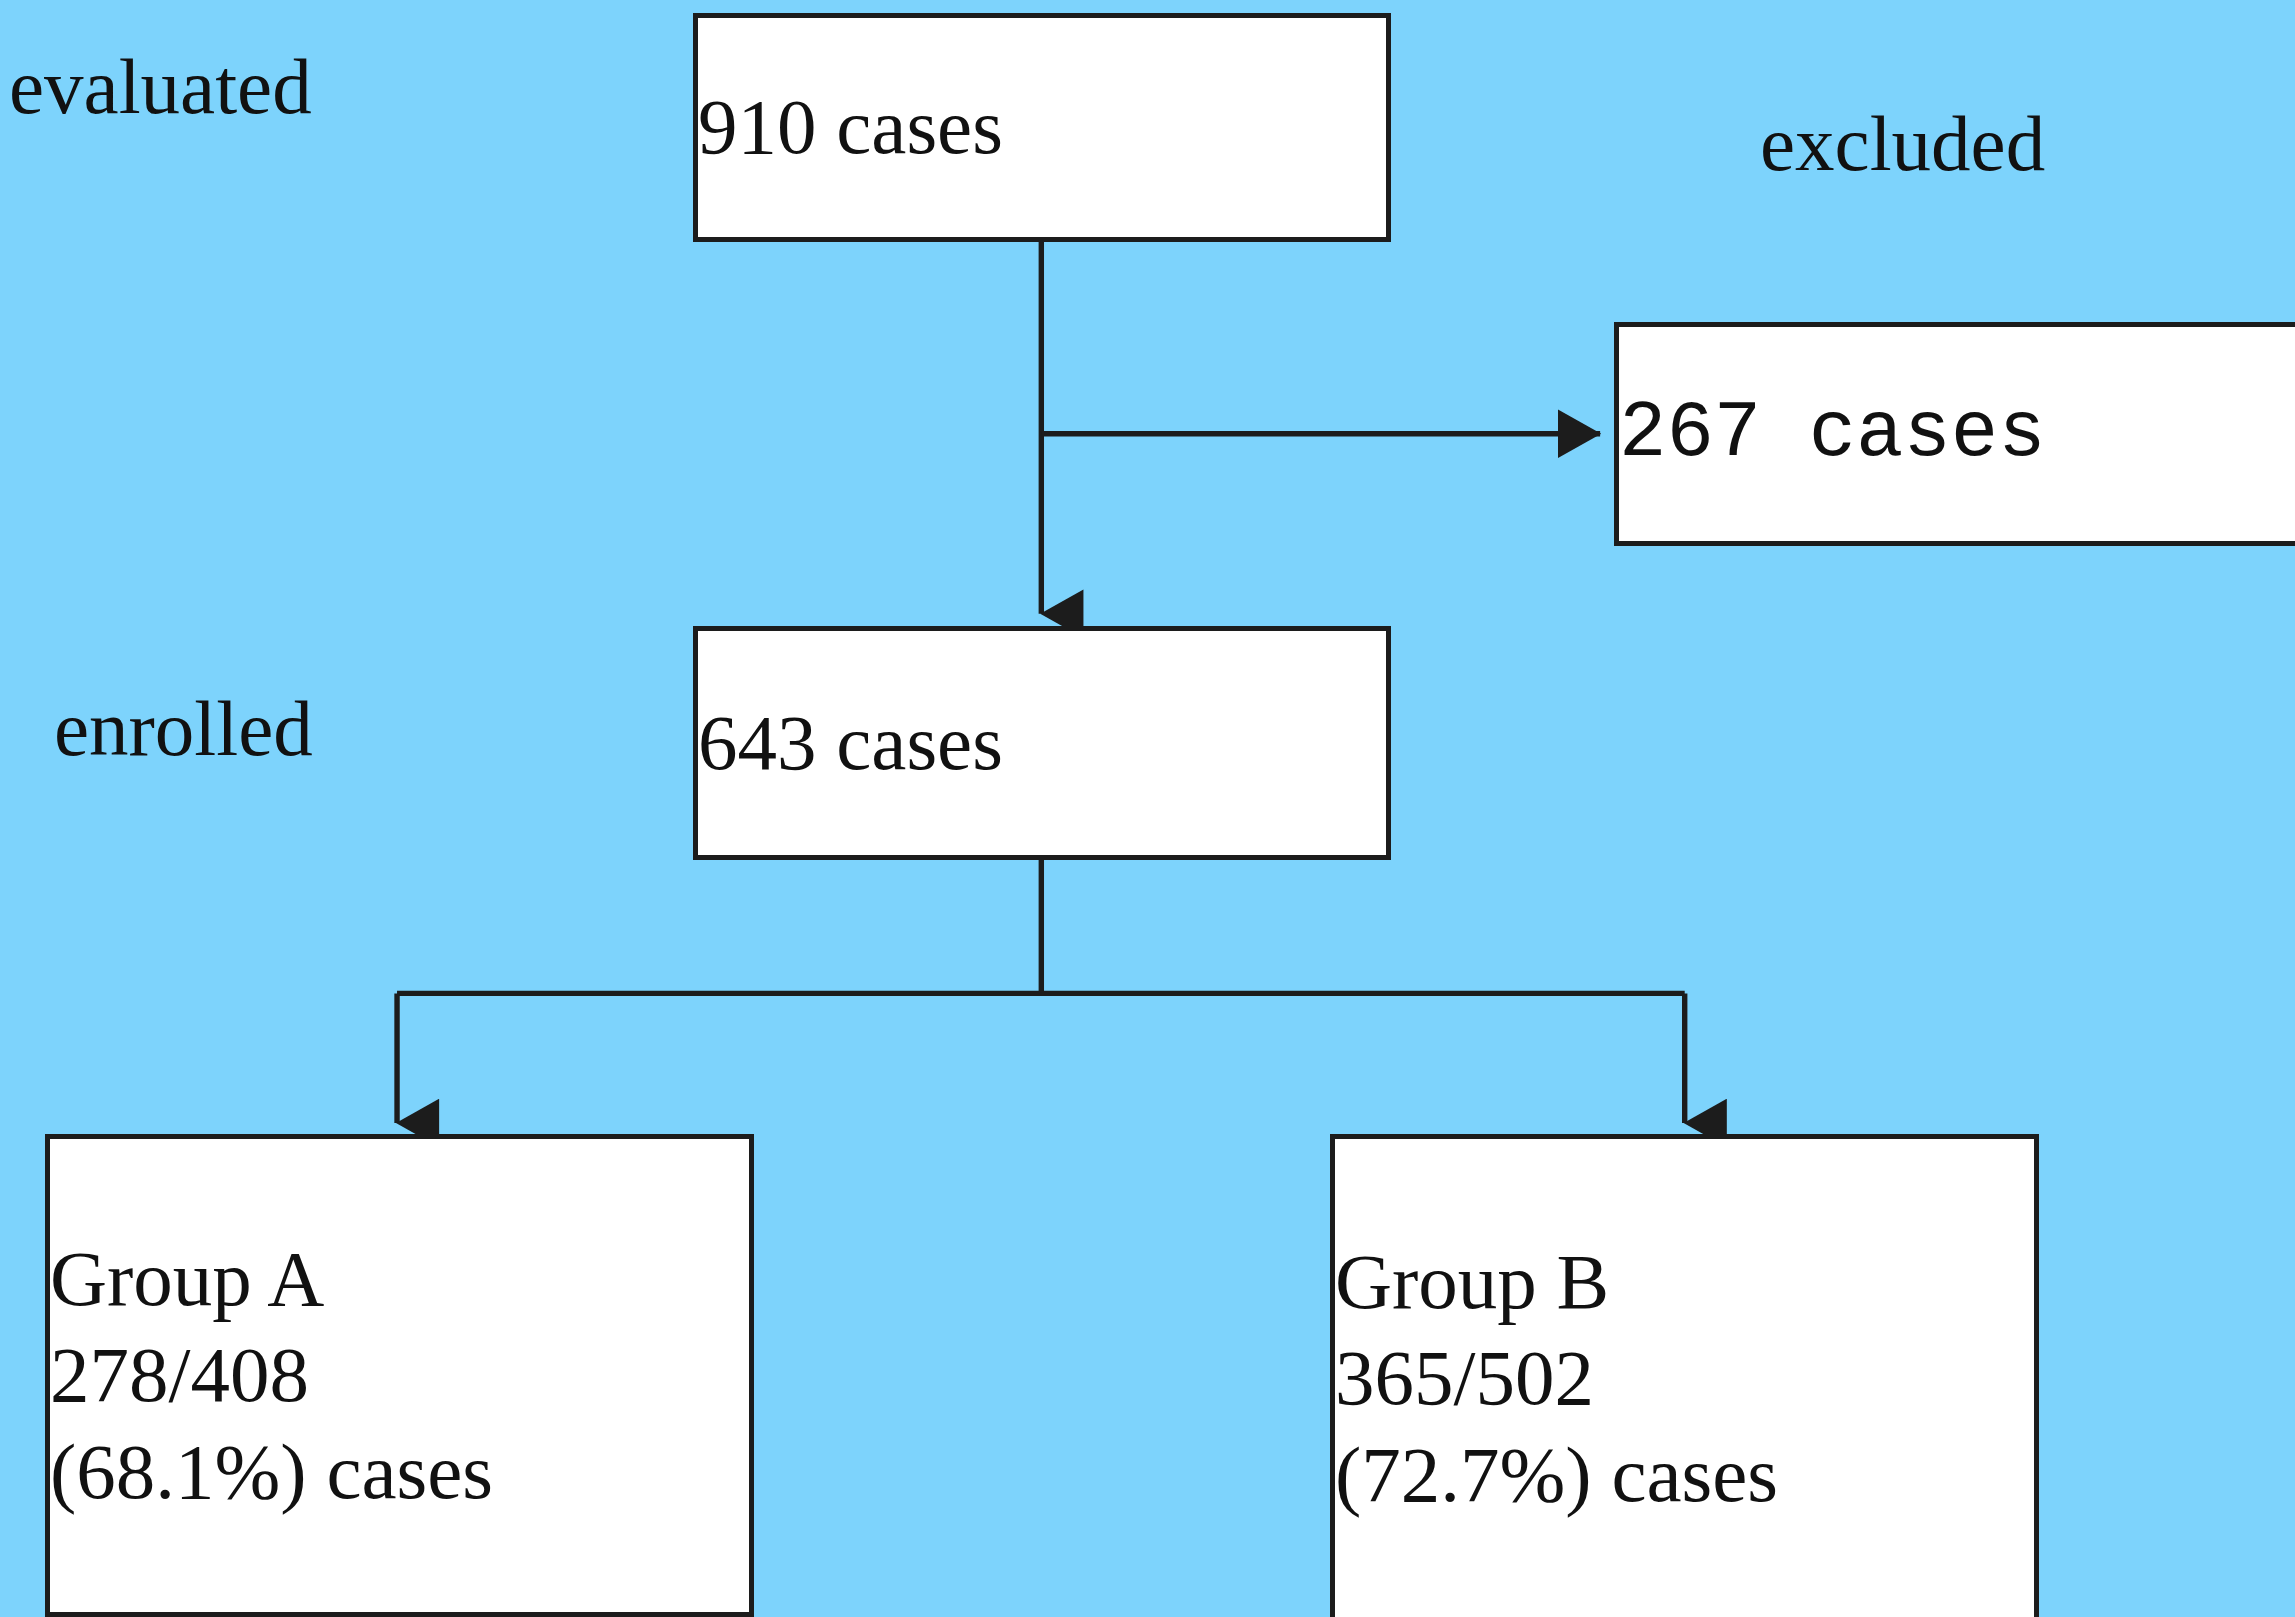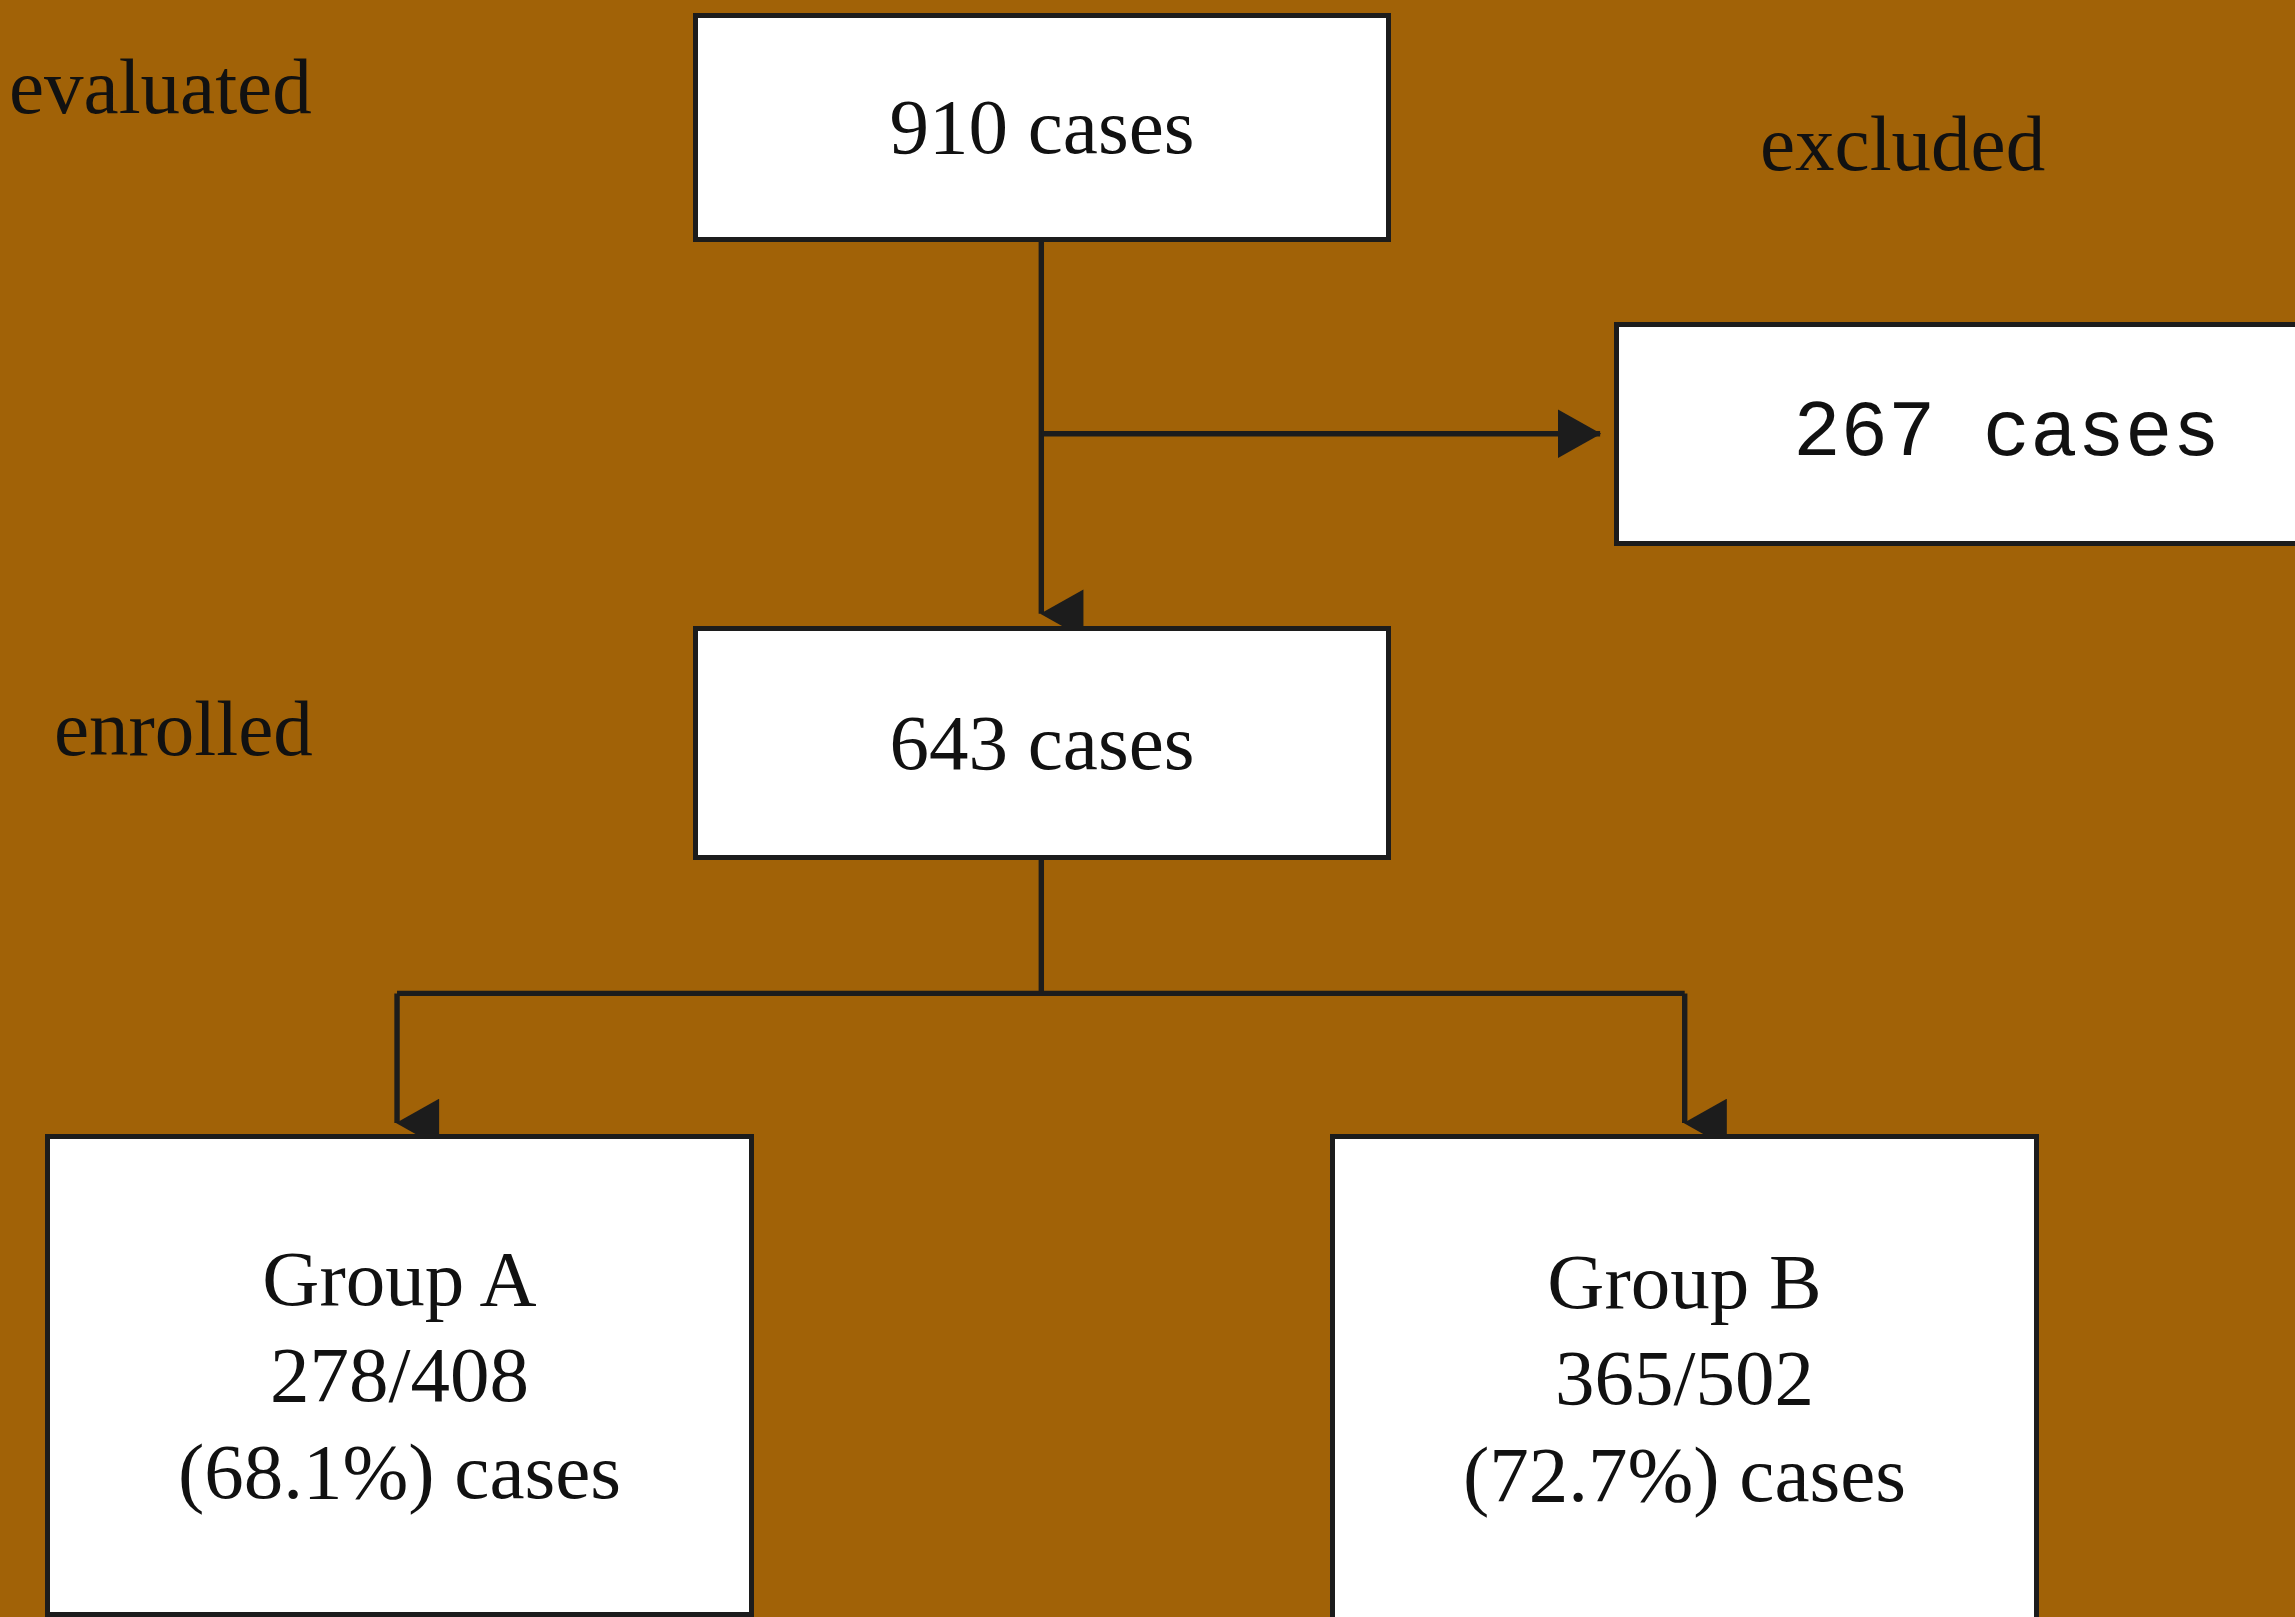--- a/index.html
+++ b/index.html
@@ -4,40 +4,40 @@
 <style>
   html, body {
     margin: 0;
     padding: 0;
     background: #ffffff;
   }
   #canvas {
     position: relative;
     width: 2295px;
     height: 1617px;
-    background: #a16207;
+    background: #7dd3fc;
     font-family: "Liberation Serif", "DejaVu Serif", serif;
     color: #111111;
     overflow: hidden;
   }
   .side-label {
     position: absolute;
     font-size: 79px;
     line-height: 1;
     color: #111111;
     white-space: nowrap;
   }
   .node-box {
     position: absolute;
     box-sizing: border-box;
     border: 5.4px solid #1c1c1c;
     background: #ffffff;
     display: flex;
     flex-direction: column;
-    align-items: center;
+    align-items: flex-start;
     justify-content: center;
     text-align: center;
   }
   .node-line {
     font-size: 79px;
     line-height: 1.22;
     white-space: nowrap;
     color: #111111;
   }
   svg.connectors {

